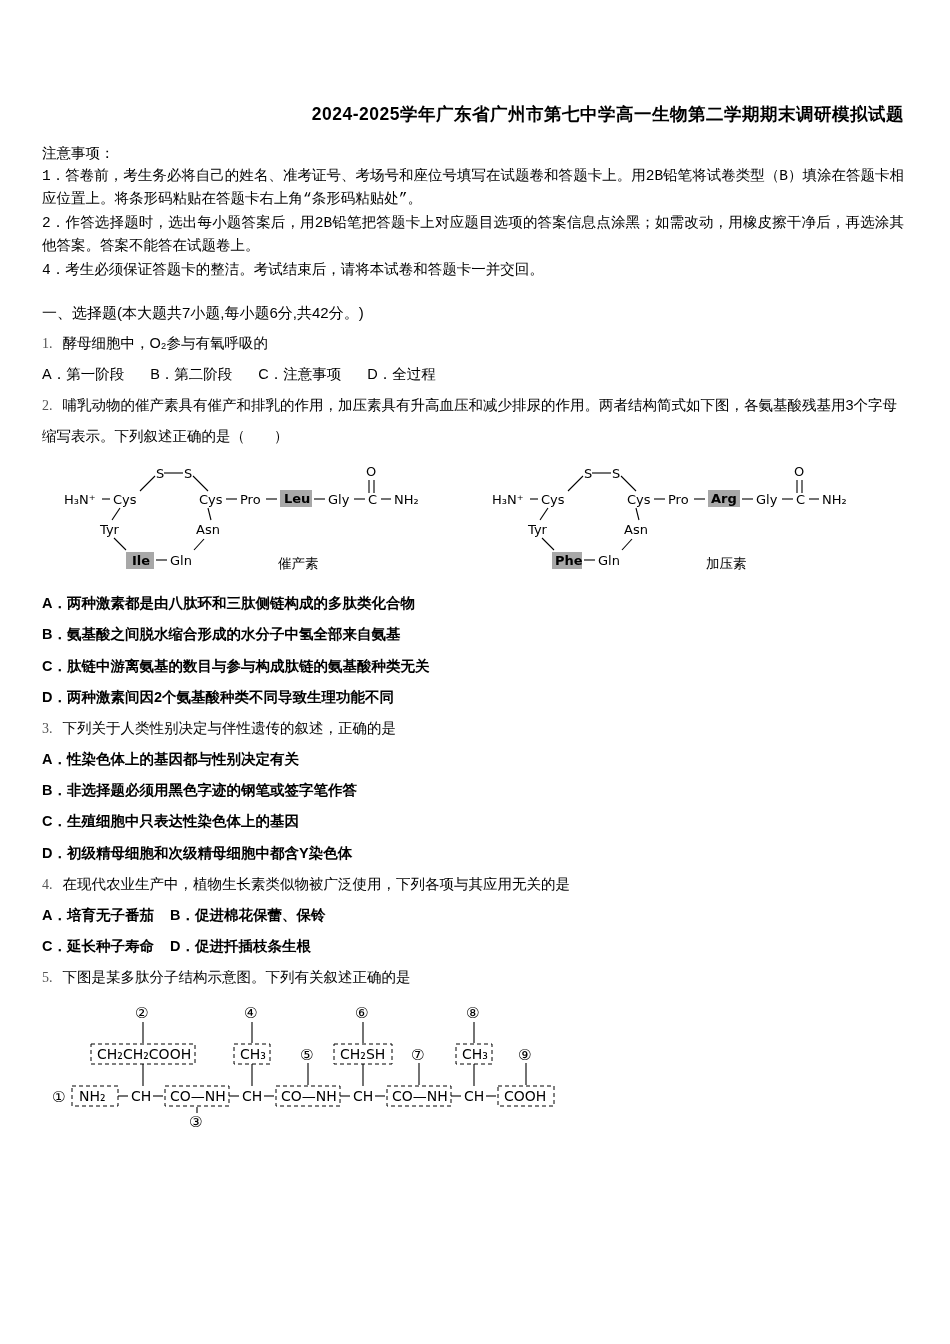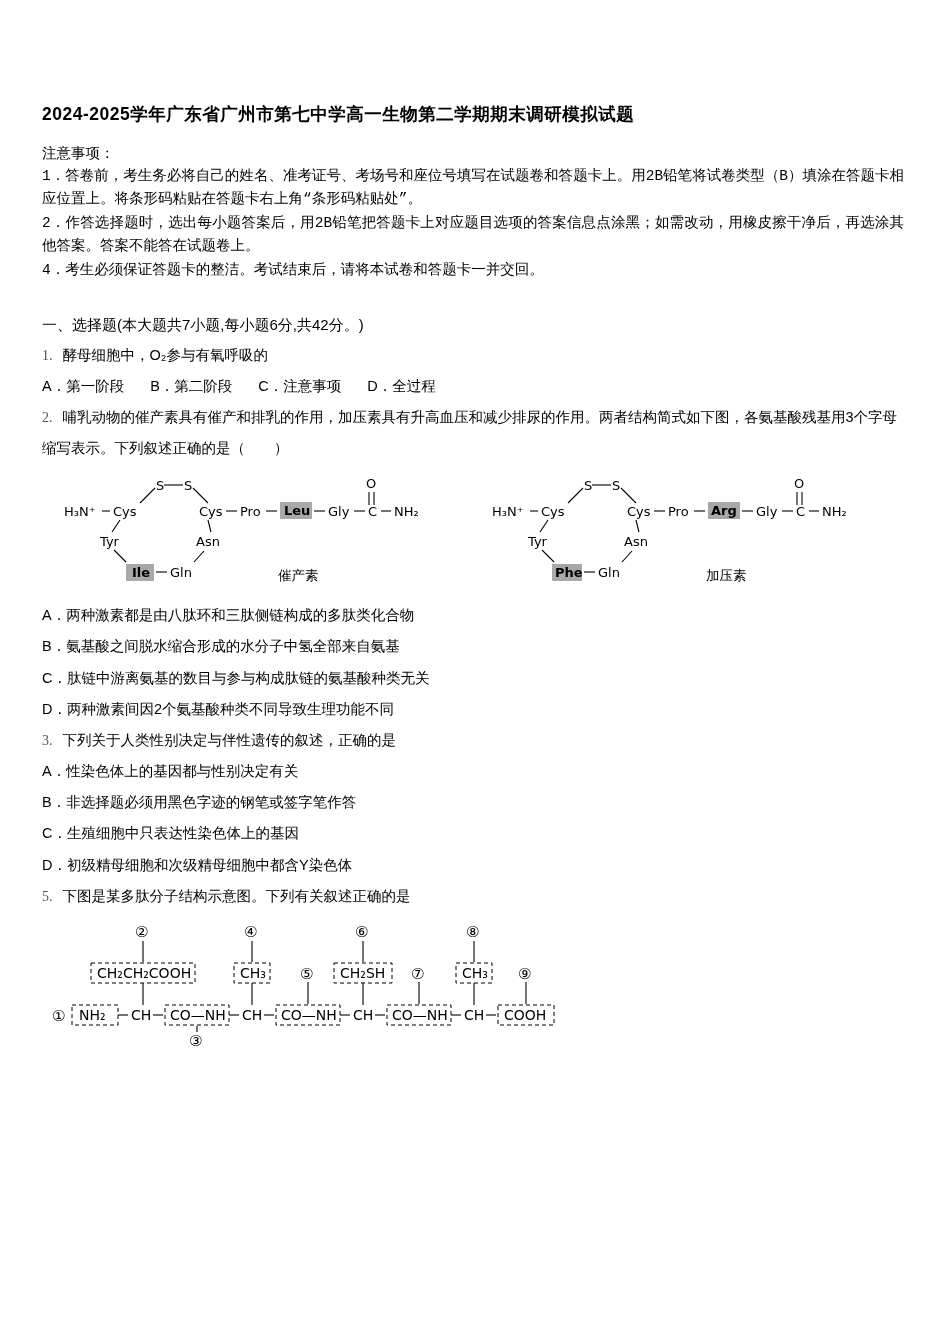--- a/index.html
+++ b/index.html
@@ -1,26 +1,26 @@
 <!DOCTYPE html>
 <html><head>
 <meta charset="utf-8">
 <style>
   * { margin:0; padding:0; box-sizing:border-box; }
   html,body { background:#ffffff; }
   body { font-family:"Liberation Sans","DejaVu Sans",sans-serif; color:#000; }
   .page { width:950px; min-height:1344px; margin:0 auto; background:#fff; padding:102px 46px 40px 42px; position:relative; }
-  .title { font-size:17.5px; font-weight:bold; text-align:left; margin-bottom:16px; letter-spacing:0.5px; }
+  .title { font-size:17.5px; font-weight:bold; text-align:right; margin-bottom:16px; letter-spacing:0.5px; }
   .notice-header { font-size:14.5px; font-weight:normal; line-height:1.6; }
   .notice p { font-size:14.5px; line-height:1.55; text-align:justify; margin-bottom:2px;font-family:Liberation Mono, monospace; }
-  .section-header { font-size:15px; margin-top:28px; line-height:2.0; }
+  .section-header { font-size:15px; margin-top:16px; line-height:2.0; }
   .qblock { font-size:14.5px; }
   .line { line-height:2.15; }
   .qnum { font-family:"Liberation Serif","DejaVu Serif",serif; color:#555; margin-right:10px; font-size:14px; }
-  .opt { font-weight:normal; line-height:2.15; }
+  .opt { font-weight:bold; line-height:2.15; }
   .opt-inline span { margin-right:26px; font-weight:normal; }
   .opt-pair span { margin-right:16px; font-weight:bold; }
   .diagrams { display:flex; gap:28px; margin:8px 0 6px 14px; }
   .poly-wrap { margin:6px 0 0 4px; }
   svg line { stroke:#000; stroke-width:1.1; }
   svg text { fill:#000; }
   .peptide text { font-size:13px; font-family:"DejaVu Sans","Liberation Sans",sans-serif; }
   .peptide text.cjk { font-size:13.5px; font-family:"Liberation Sans","DejaVu Sans",sans-serif; }
   .hl { fill:#a8a8a8; }
   .bold { font-weight:bold; }
@@ -145,20 +145,31 @@
   <div class="qblock">
     <p class="line">
       <span class="qnum">3.</span><span>下列关于人类性别决定与伴性遗传的叙述，正确的是</span>
     </p>
     <p class="line opt">A．性染色体上的基因都与性别决定有关</p>
     <p class="line opt">B．非选择题必须用黑色字迹的钢笔或签字笔作答</p>
     <p class="line opt">C．生殖细胞中只表达性染色体上的基因</p>
     <p class="line opt">D．初级精母细胞和次级精母细胞中都含Y染色体</p>
   </div>
 
+  <div class="qblock">
+    <p class="line">
+      <span class="qnum">4.</span><span>在现代农业生产中，植物生长素类似物被广泛使用，下列各项与其应用无关的是</span>
+    </p>
+    <p class="line opt-pair">
+      <span>A．培育无子番茄</span><span>B．促进棉花保蕾、保铃</span>
+    </p>
+    <p class="line opt-pair">
+      <span>C．延长种子寿命</span><span>D．促进扦插枝条生根</span>
+    </p>
+  </div>
 
   <div class="qblock">
     <p class="line">
       <span class="qnum">5.</span><span>下图是某多肽分子结构示意图。下列有关叙述正确的是</span>
     </p>
 
     <div class="poly-wrap">
       <svg class="poly" viewBox="0 0 580 132" width="580" height="132">
 
         <text class="circ" x="89" y="19">②</text>

